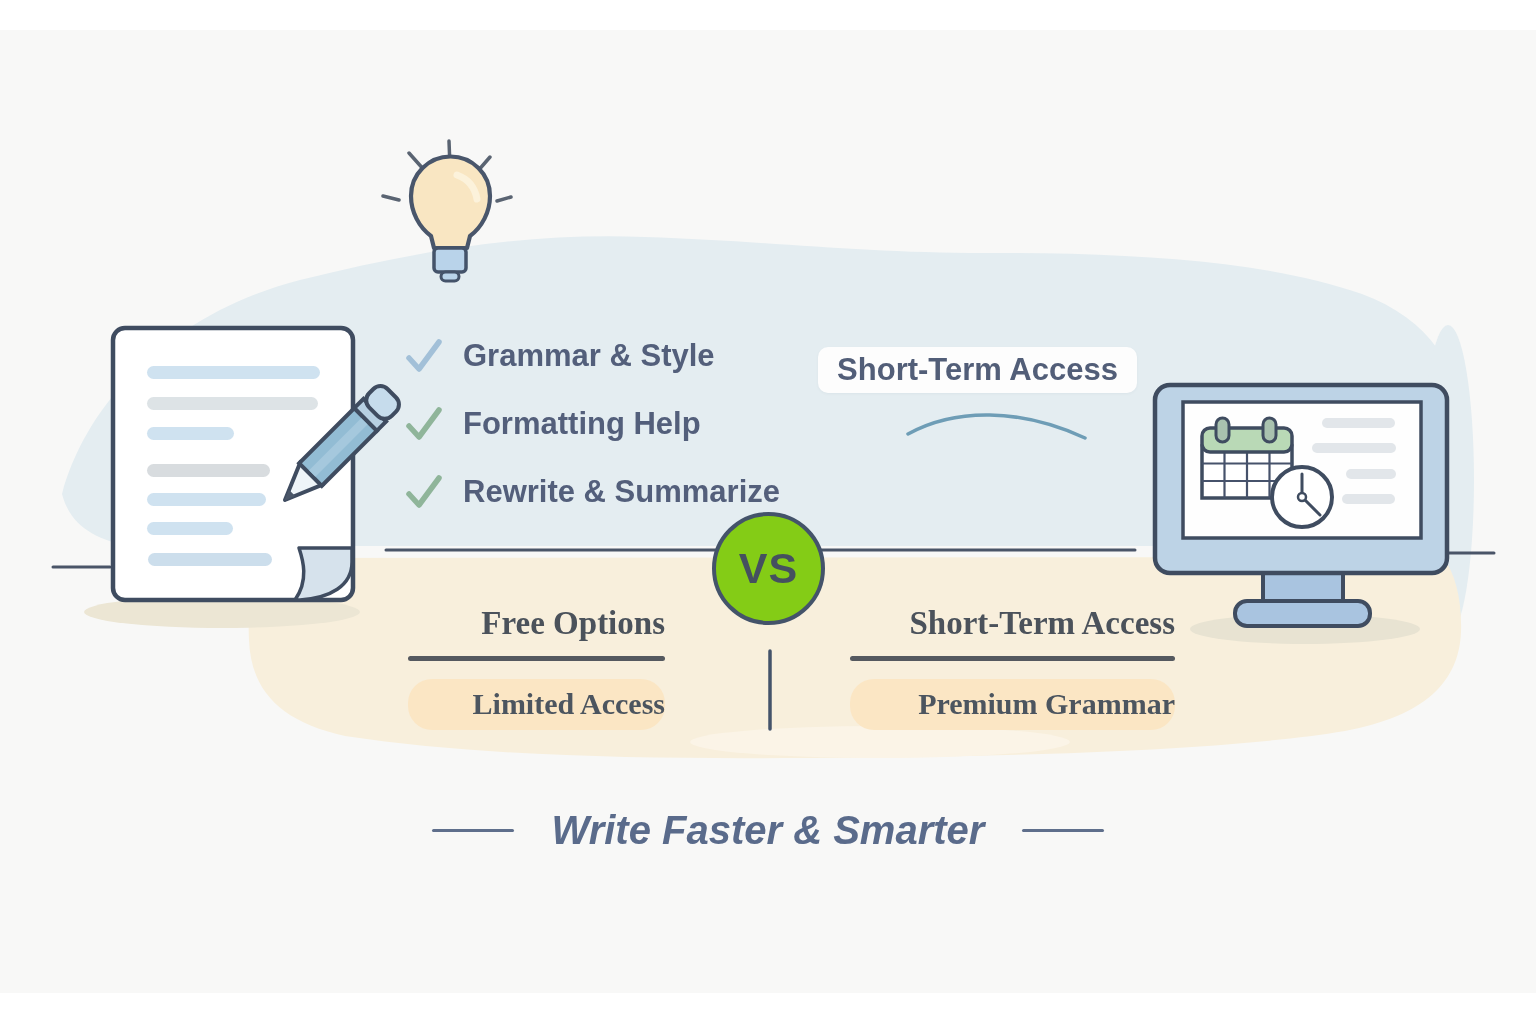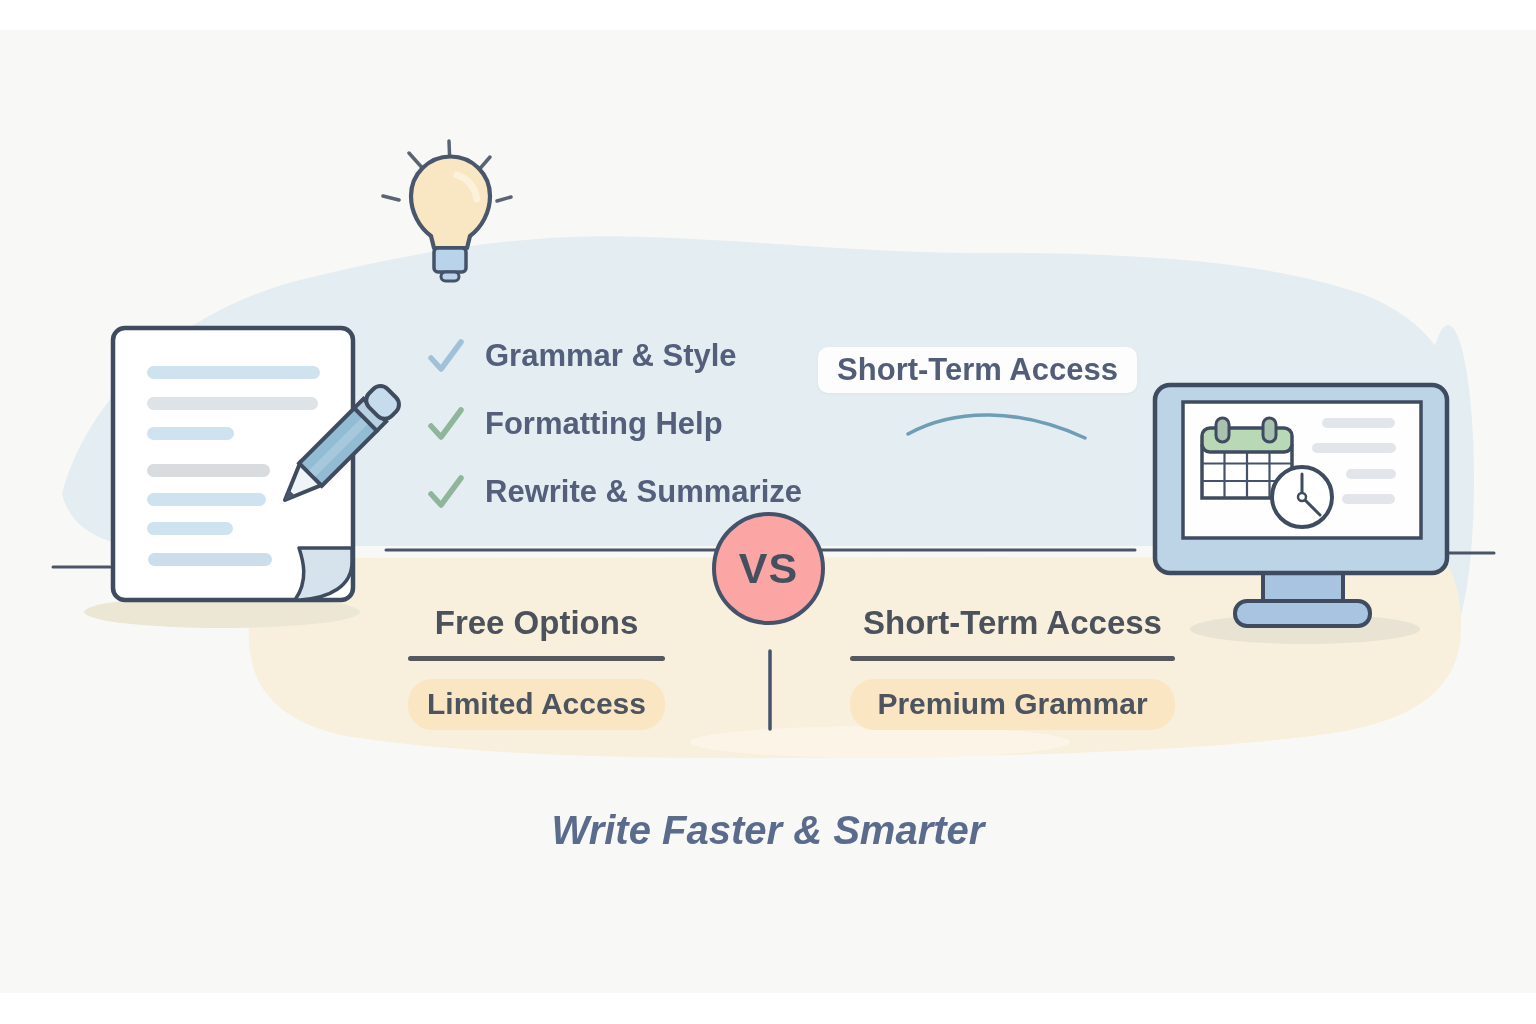--- a/index.html
+++ b/index.html
@@ -4,59 +4,59 @@
 <style>
   html,body{margin:0;padding:0;}
   body{
     width:1536px;height:1024px;position:relative;background:#ffffff;
     font-family:"Liberation Sans",sans-serif;overflow:hidden;
   }
   .canvas-bg{position:absolute;left:0;top:30px;width:1536px;height:963px;background:#f8f8f7;}
   .scene{position:absolute;left:0;top:0;width:1536px;height:1024px;}
 
   
-  .checklist{position:absolute;left:427px;top:336px;list-style:none;margin:0;padding:0;}
+  .checklist{position:absolute;left:405px;top:336px;list-style:none;margin:0;padding:0;}
   .checklist li{display:flex;align-items:center;gap:20px;height:40px;margin-bottom:28px;}
   .check-icon{width:38px;height:36px;flex:0 0 auto;}
   .check-icon path{fill:none;stroke-width:5.5;stroke-linecap:round;stroke-linejoin:round;}
   .check-blue path{stroke:#a2c0d8;}
   .check-green path{stroke:#8fb59a;}
   .checklist-label{font-size:31px;font-weight:600;color:#535f7b;white-space:nowrap;}
 
   
   .callout{
     position:absolute;left:818px;top:347px;width:319px;height:46px;
     background:#fdfdfd;border-radius:10px;box-shadow:0 1px 3px rgba(60,70,90,0.05);
     display:flex;align-items:center;justify-content:center;
     font-size:31px;font-weight:600;color:#525e78;white-space:nowrap;
   }
 
   
   .vs-badge{
     position:absolute;left:712px;top:512px;width:113px;height:113px;box-sizing:border-box;
-    background:#fca5a5;border:4px solid #44536a;border-radius:50%;
+    background:#84cc16;border:4px solid #44536a;border-radius:50%;
     display:flex;align-items:center;justify-content:center;
     font-size:43px;font-weight:700;color:#45505f;letter-spacing:1px;
   }
 
   
-  .col{position:absolute;text-align:center;}
+  .col{position:absolute;text-align:right;font-family:Liberation Serif, serif;}
   .col-left{left:408px;top:602px;width:257px;}
   .col-right{left:850px;top:602px;width:325px;}
   .col-title{font-size:33px;font-weight:700;color:#4b525b;line-height:42px;white-space:nowrap;}
   .col-underline{height:5px;background:#55595f;border-radius:3px;margin-top:12px;}
   .col-badge{
     margin-top:18px;background:#fbe6c4;border-radius:24px;
     padding:8px 0 9px;font-size:30px;font-weight:600;color:#4c555f;white-space:nowrap;
   }
 
   
   .tagline{
     position:absolute;left:0;top:804px;width:1536px;height:52px;
-    display:flex;align-items:center;justify-content:center;gap:38px;flex-direction:column;
+    display:flex;align-items:center;justify-content:center;gap:38px;
   }
   .tagline-dash{width:82px;height:3px;background:#5f6f8c;border-radius:2px;}
   .tagline-text{font-size:40px;font-weight:700;font-style:italic;color:#5a6b8b;white-space:nowrap;}
 </style>
 </head>
 <body>
 
 <div class="canvas-bg"></div>
 
 <svg class="scene" viewBox="0 0 1536 1024">

